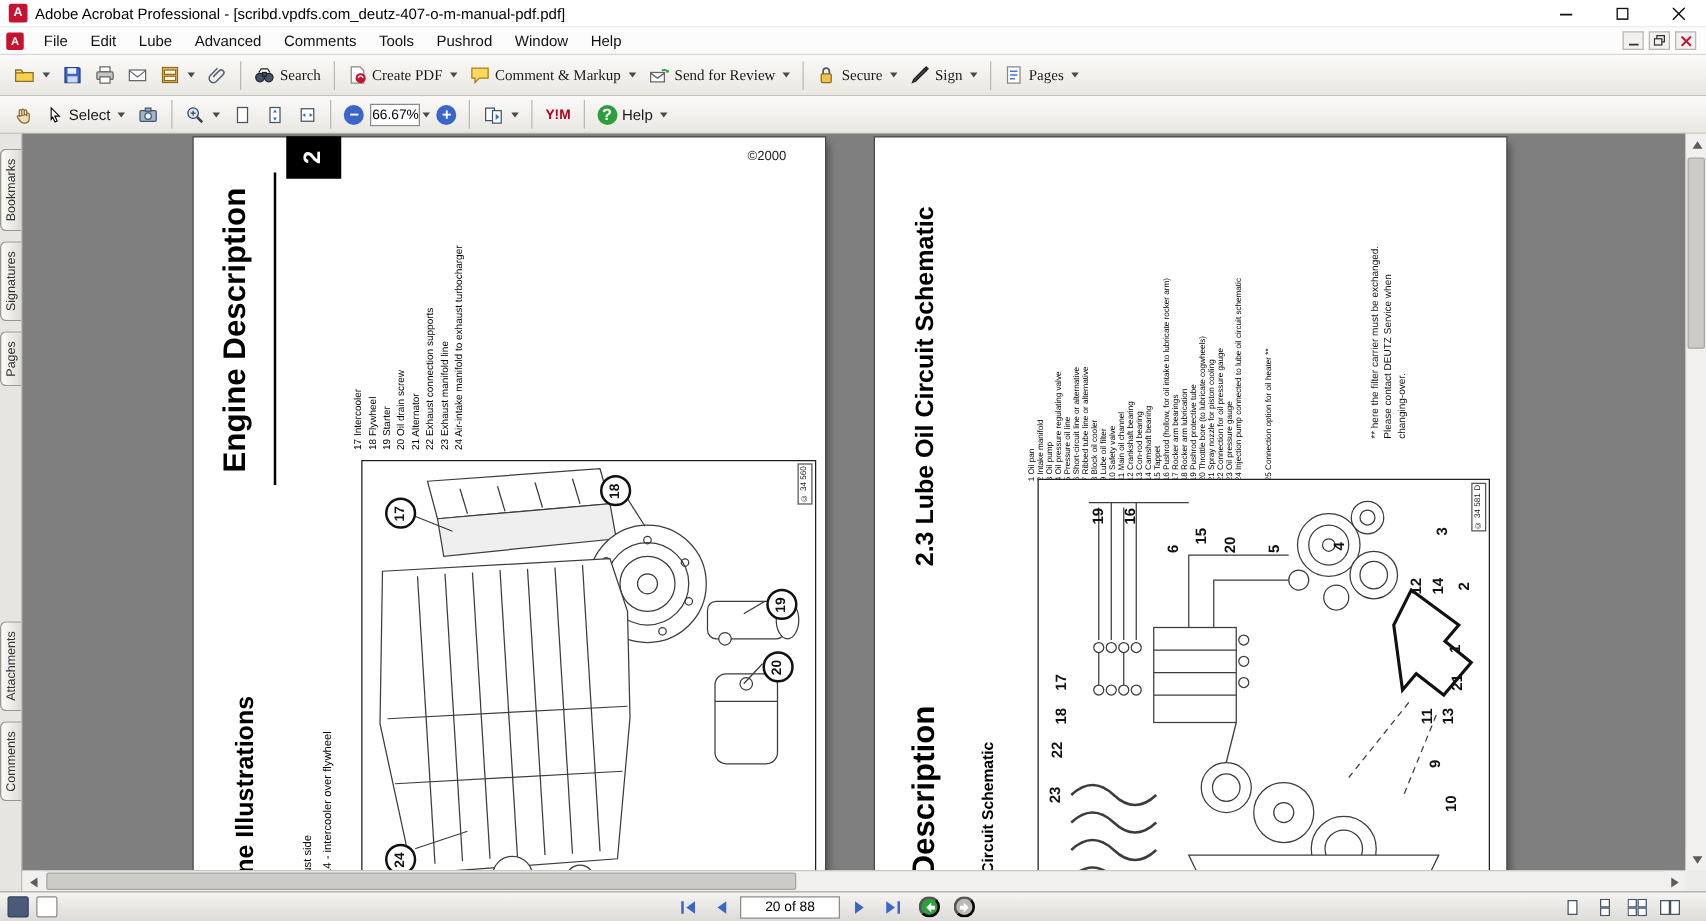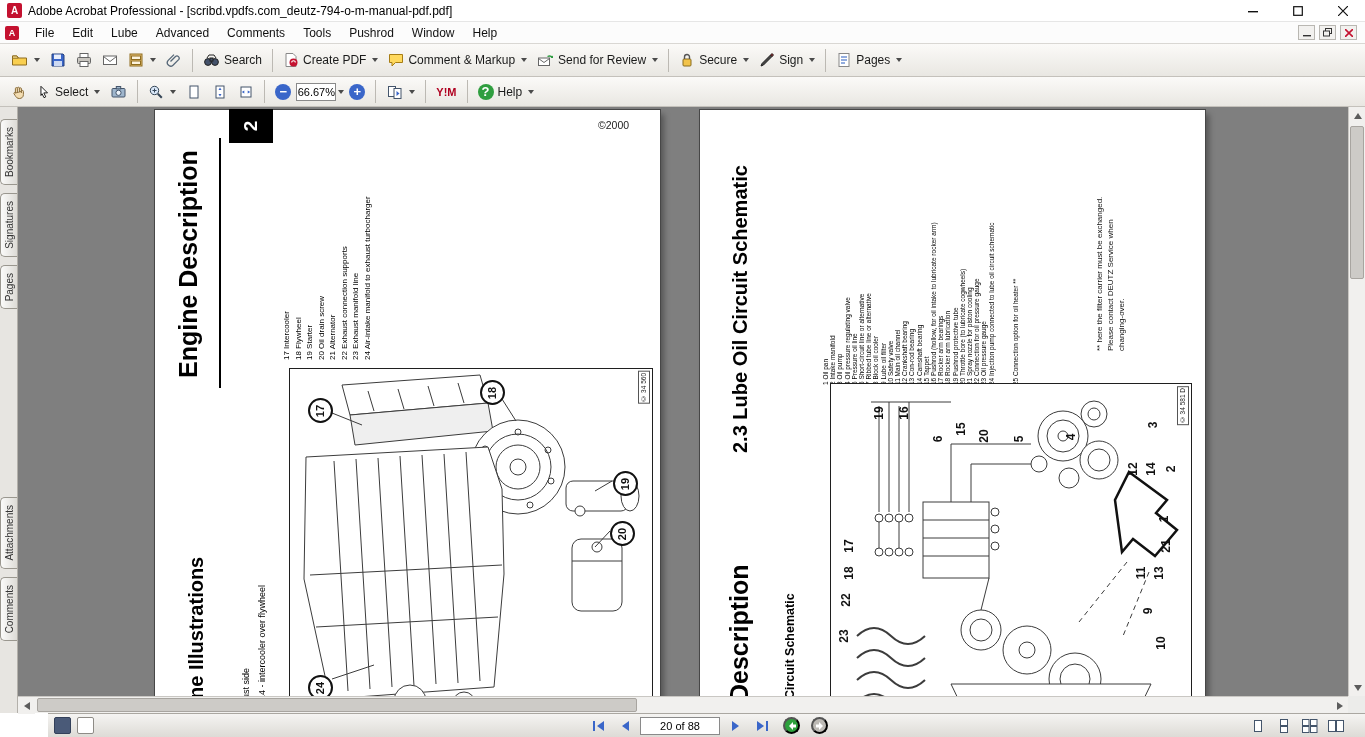--- a/index.html
+++ b/index.html
@@ -18,21 +18,21 @@
   .menubar { height:22px; background:#fcfcfc; border-bottom:1px solid #d9d7d3; display:flex; align-items:center; }
   .menubar .docico { width:14px; height:14px; margin:0 7px 0 5px; background:#c41230; border-radius:2px; color:#fff; font-size:9px; font-weight:bold; display:flex; align-items:center; justify-content:center; }
   .menus { display:flex; height:100%; align-items:center; }
   .menu-item { padding:0 9px; height:100%; display:flex; align-items:center; cursor:default; }
   .menubar .spring { flex:1; }
   .docwin-controls { display:flex; gap:4px; margin-right:8px; }
   .dwbtn { width:17px; height:15px; border:1px solid #b9b7b2; background:#f2f1ef; display:flex; align-items:center; justify-content:center; }
 
   
   .toolbar { background:linear-gradient(#fbfaf8,#e9e7e2); border-bottom:1px solid #c4c1bb; display:flex; align-items:center; padding-left:6px; }
-  .tb1 { height:33px; }
+  .tb1 { height:33px;font-family:Liberation Serif, serif; }
   .tb2 { height:30px; }
   .tbtn { display:flex; align-items:center; gap:4px; height:25px; padding:0 4px; border:1px solid transparent; border-radius:2px; background:transparent; font-size:12px; color:#1a1a1a; font-family:inherit; }
   .tbtn svg { display:block; }
   .sep { width:1px; height:23px; background:#bcb9b3; margin:0 5px; flex:none; }
   .dd { width:0; height:0; border-left:3px solid transparent; border-right:3px solid transparent; border-top:4px solid #4a4a4a; margin-left:2px; }
   .zoom-field, .page-field { height:18px; border:1px solid #8a8a8a; background:#fff; font-size:11px; font-family:inherit; text-align:center; }
   .zoom-field { width:40px; }
   .page-field { width:80px; }
   .round-ic { width:16px; height:16px; border-radius:50%; color:#fff; font-size:13px; line-height:15px; text-align:center; font-weight:bold; }
   .minus-ic { background:#3a66c9; }
@@ -78,38 +78,38 @@
   .plist-r { font-size:6.5px; line-height:7.2px; }
   .plist-item { padding-top:10px; text-indent:-10px; }
   .figure { position:absolute; border:1px solid #1f1f1f; background:#fff; overflow:hidden; }
   .fig-id { position:absolute; right:2px; top:2px; border:1px solid #555; padding:1px; font-size:6.5px; line-height:8px; color:#222; background:#fff; writing-mode:vertical-rl; transform:rotate(180deg); }
   .callout-circle { position:absolute; width:25px; height:25px; border:2px solid #111; border-radius:50%; background:#fff; display:flex; align-items:center; justify-content:center; }
   .callout-circle span { font-size:11px; font-weight:bold; transform:rotate(-90deg); }
   .callout-num { position:absolute; width:18px; height:16px; display:flex; align-items:center; justify-content:center; }
   .callout-num span { font-size:12px; font-weight:bold; transform:rotate(-90deg); }
 
   
-  .statusbar { position:relative; height:24px; background:linear-gradient(#f5f4f2,#ddDBD6); border-top:1px solid #aaa7a1;margin-left:48px; }
+  .statusbar { position:relative; height:24px; background:linear-gradient(#f5f4f2,#ddDBD6); border-top:1px solid #aaa7a1; }
   .statusbar .leftbox { position:absolute; left:6px; top:3px; display:flex; gap:6px; }
   .st-ic { width:17px; height:17px; border:1px solid #8e8b86; border-radius:2px; background:#fff; }
   .st-ic.dark { background:#4a5a78; border-color:#33405a; }
   .navcluster { position:absolute; left:540px; top:2px; display:flex; align-items:center; gap:5px; }
   .nbtn { width:21px; height:19px; display:flex; align-items:center; justify-content:center; border:1px solid transparent; border-radius:2px; background:transparent; }
   .histbtn { width:17px; height:17px; border-radius:50%; display:flex; align-items:center; justify-content:center; margin-left:6px; }
   .hist-back { background:#2da13c; }
   .hist-fwd { background:#bdbab5; }
   .viewmodes { position:absolute; right:18px; top:2px; display:flex; gap:3px; }
   .vmbtn { width:23px; height:19px; display:flex; align-items:center; justify-content:center; border:1px solid transparent; border-radius:2px; }
 </style>
 </head>
 <body>
 
 <div class="titlebar">
   <div class="appico">A</div>
-  <div class="ttl">Adobe Acrobat Professional - [scribd.vpdfs.com_deutz-794-o-m-manual-pdf.pdf]</div>
+  <div class="ttl">Adobe Acrobat Professional - [scribd.vpdfs.com_deutz-407-o-m-manual-pdf.pdf]</div>
   <div class="spring"></div>
   <div class="wbtn">
       <svg width="10" height="10">
         <rect x="0" y="5" width="10" height="1.4" fill="#111"></rect>
       </svg>
     </div>
   <div class="wbtn">
       <svg width="10" height="10">
         <rect x="0.7" y="0.7" width="8.6" height="8.6" fill="none" stroke="#111" stroke-width="1.2"></rect>
       </svg>

